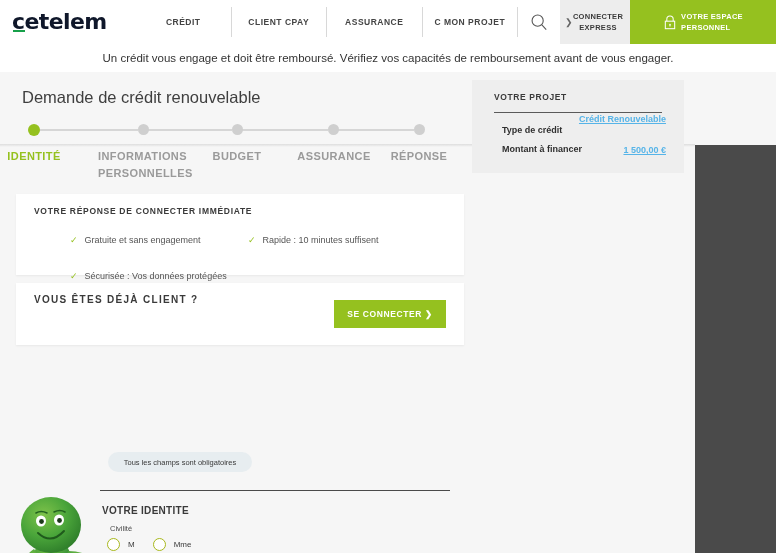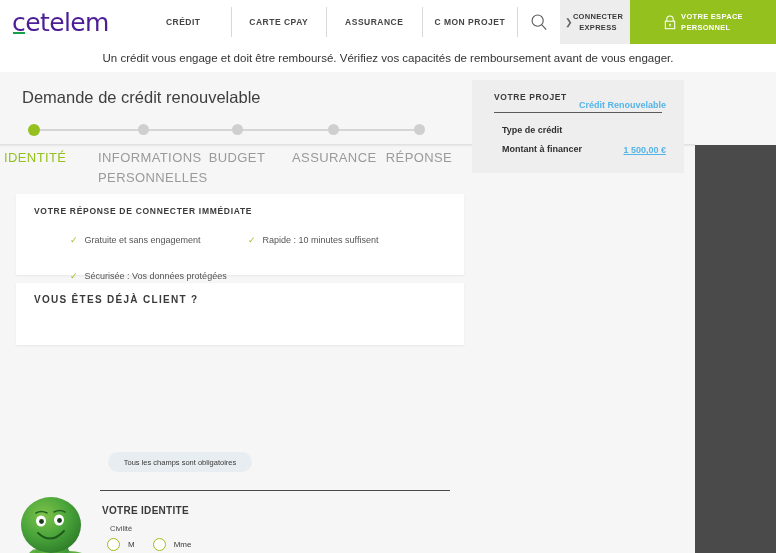--- a/index.html
+++ b/index.html
@@ -13,21 +13,21 @@
 
   
   .header {
     position: absolute; top: 0; left: 0; width: 776px; height: 44px;
     background: #ffffff; display: flex; align-items: stretch;
   }
   .logo-wrap {
     width: 118px; display: flex; align-items: center; padding-left: 12px;
   }
   .logo {
-    font-size: 25px; font-weight: normal; color: #4c1d95;
+    font-size: 22px; font-weight: bold; color: #0f172a;
     letter-spacing: -0.6px; font-family: "DejaVu Sans", sans-serif;
     line-height: 1; position: relative; display: inline-block;
   }
   .logo .c-under {
     position: absolute; left: 1px; bottom: 1px; width: 12px; height: 2px; background: #17a04a;
   }
   .nav { display: flex; align-items: center; flex: 1; padding-left: 18px; }
   .nav-item {
     font-size: 8.5px; font-weight: bold; color: #444; letter-spacing: 0.5px;
     padding: 0 0px; text-align: center; white-space: nowrap; cursor: pointer;
@@ -81,21 +81,21 @@
   .stepper { position: absolute; left: 22px; top: 52px; width: 400px; height: 50px; }
   .step-line {
     position: absolute; top: 5px; height: 2px; background: #d6d6d6;
   }
   .step-dot {
     position: absolute; top: 0; width: 11px; height: 11px; border-radius: 50%;
     background: #cfcfcf;
   }
   .step-dot.active { background: #95c11f; width: 12px; height: 12px; top: -0.5px; }
   .step-label {
-    position: absolute; top: 24px; font-size: 13px; font-weight: normal;
+    position: absolute; top: 24px; font-size: 11px; font-weight: bold;
     color: #9a9a9a; letter-spacing: 0.4px; text-align: center; line-height: 1.5;
   }
   .step-label.active { color: #95c11f; }
 
   
   .projet-panel {
     position: absolute; left: 472px; top: 8px; width: 212px; height: 93px;
     background: #eeeeee;
   }
   .projet-title {
@@ -181,21 +181,21 @@
         <span class="c-under"></span>
       </span>
     </div>
 
     <div class="nav">
       <div class="nav-cell">
         <span class="nav-item">CRÉDIT</span>
       </div>
       <div class="nav-sep"></div>
       <div class="nav-cell">
-        <span class="nav-item">CARTE CPAY</span>
+        <span class="nav-item">CLIENT CPAY</span>
       </div>
       <div class="nav-sep"></div>
       <div class="nav-cell">
         <span class="nav-item">ASSURANCE</span>
       </div>
       <div class="nav-sep"></div>
       <div class="nav-cell">
         <span class="nav-item">C MON PROJET</span>
       </div>
       <div class="nav-sep"></div>
@@ -255,40 +255,41 @@
         <div class="step-label" style="left:76px; width:84px;">INFORMATIONS PERSONNELLES</div>
         <div class="step-label" style="left:180px; width:70px;">BUDGET</div>
         <div class="step-label" style="left:270px; width:84px;">ASSURANCE</div>
         <div class="step-label" style="left:362px; width:70px;">RÉPONSE</div>
       </div>
 
       <div class="projet-panel">
         <div class="projet-title">VOTRE PROJET</div>
         <div class="projet-rule"></div>
         <div class="projet-row" style="top:45px;">Type de crédit</div>
-        <div class="projet-val" style="top:19px; width:110px;">Crédit Renouvelable</div>
+        <div class="projet-val" style="top:33px; width:110px;text-decoration:underline;">Crédit Renouvelable</div>
         <div class="projet-row" style="top:64px;">Montant à financer</div>
         <div class="projet-val" style="top:64px; width:110px;text-decoration:underline;">1 500,00 €</div>
       </div>
 
       <div class="card card-reponse">
         <div class="card-title">VOTRE RÉPONSE DE CONNECTER IMMÉDIATE</div>
         <div class="bullet" style="left:54px; top:41px;">
           <span class="ck">✓</span><span>Gratuite et sans engagement</span>
         </div>
         <div class="bullet" style="left:232px; top:41px;">
           <span class="ck">✓</span><span>Rapide : 10 minutes suffisent</span>
         </div>
         <div class="bullet" style="left:54px; top:77px;">
           <span class="ck">✓</span><span>Sécurisée : Vos données protégées</span>
         </div>
       </div>
 
       <div class="card card-client">
         <div class="client-title">VOUS ÊTES DÉJÀ CLIENT ?</div>
+        <button class="btn-connect">SE CONNECTER ❯</button>
       </div>
 
       <div class="req-badge">Tous les champs sont obligatoires</div>
       <div class="form-rule"></div>
       <div class="form-title">VOTRE IDENTITE</div>
       <div class="civ-label">Civilité</div>
 
       <div class="radio-row">
         <span class="radio"></span>
         <span class="radio-lbl">M</span>

